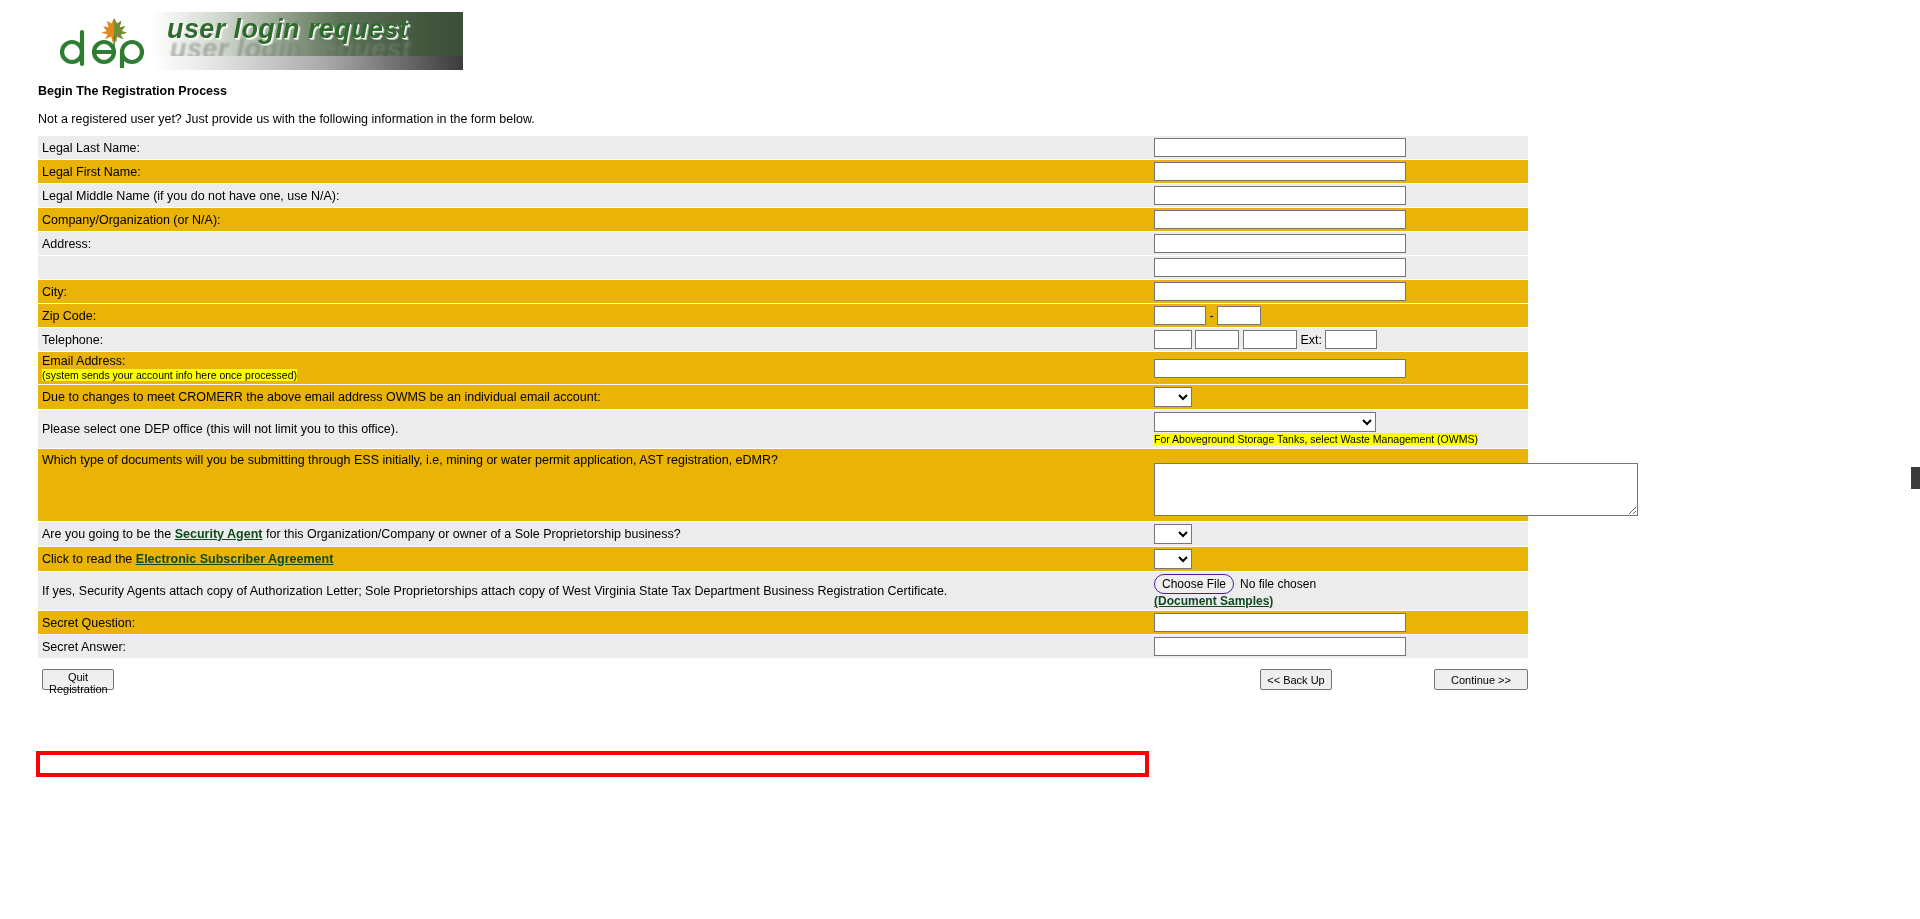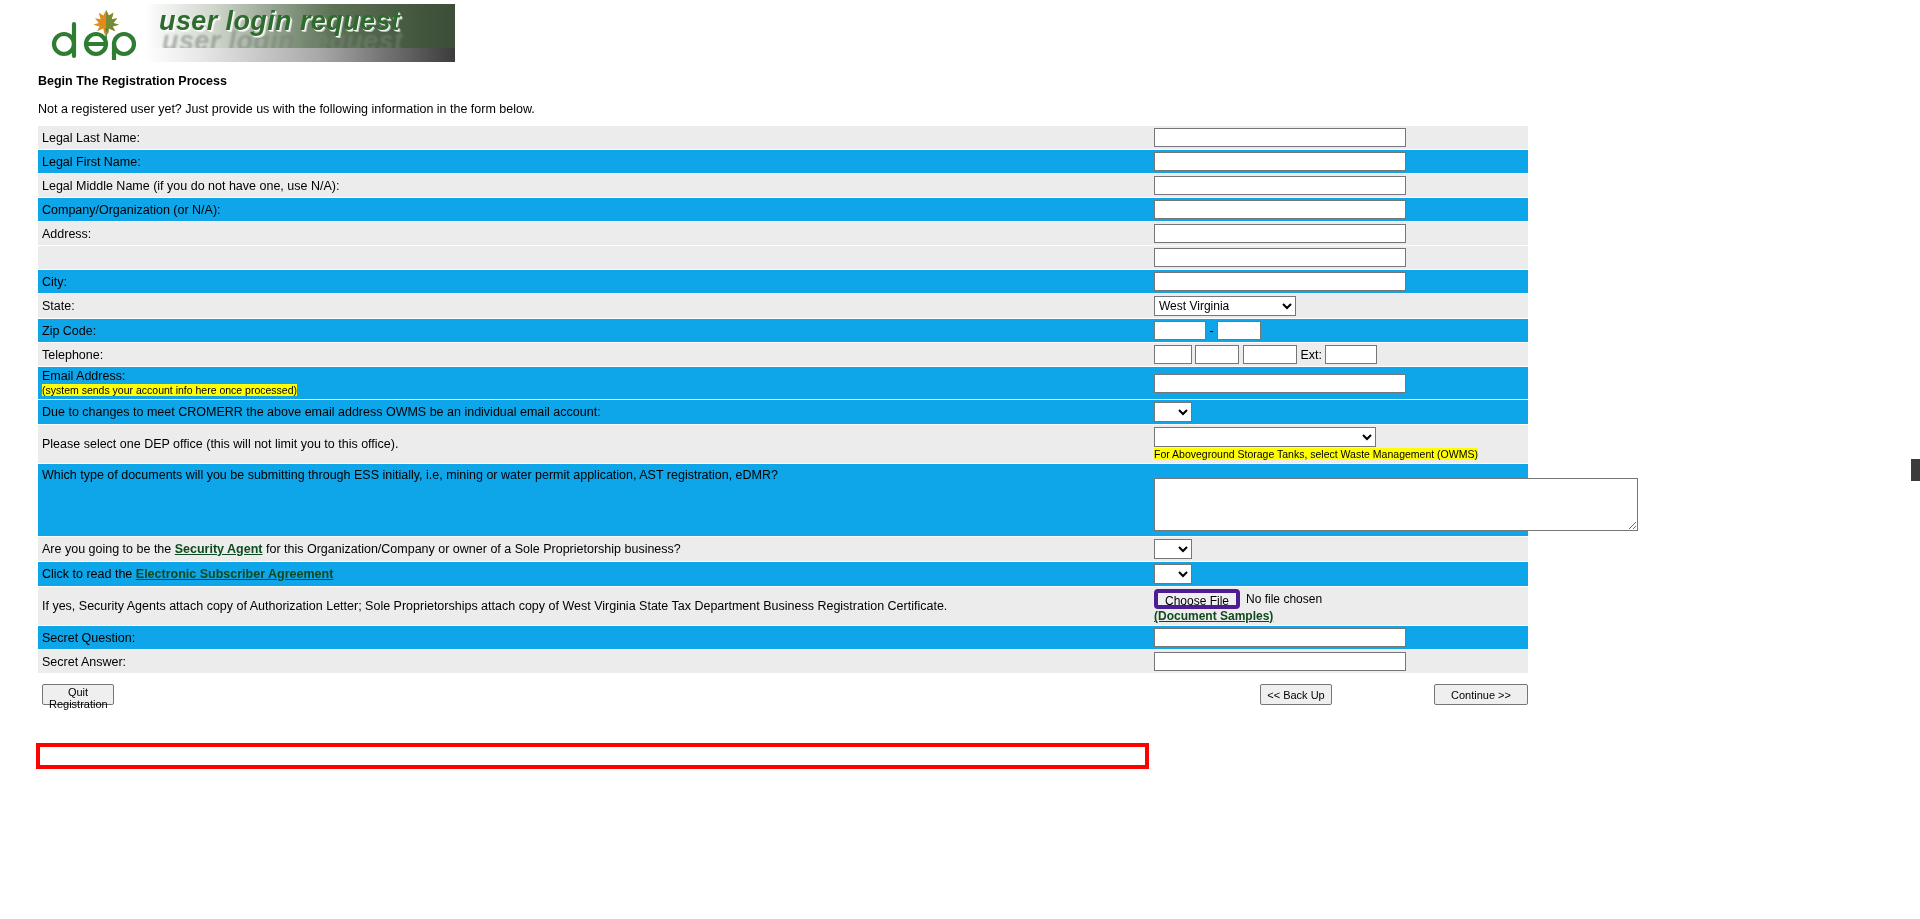--- a/index.html
+++ b/index.html
@@ -10,21 +10,21 @@
     overflow: hidden;
     font-family: "Liberation Sans", sans-serif;
   }
   .page { position: relative; width: 1920px; height: 919px; }
 
   
   .banner {
     position: relative;
     width: 451px;
     height: 60px;
-    margin: 4px;
+    margin: 12px;
     overflow: hidden;
     text-decoration: underline;
   }
   .banner-grad {
     position: absolute;
     left: 140px; top: 0;
     width: 390px; height: 44px;
     background: linear-gradient(to right, #ffffff 0%, #cfd6cc 18%, #5d7357 48%, #41543c 72%, #2f3f2b 100%);
   }
   .banner-title {
@@ -83,21 +83,21 @@
     color: #000;
     table-layout: fixed;
   }
   .form-table tr { height: 21px; }
   .form-table td {
     padding: 2px 4px;
     vertical-align: middle;
     border-bottom: 1px solid #ffffff;
   }
   .row-alt > td { background: #ececec; }
-  .row-plain > td { background: #0ea5e9; }
+  .row-plain > td { background: #eab308; }
   td.lbl { width: 1110px; padding-left: 4px; }
   td.ctl { width: 380px; padding-left: 6px; }
 
   input[type="text"] {
     font-family: "Liberation Sans", sans-serif;
     font-size: 12px;
     height: 19px;
     border: 1px solid #767676;
     background: #ffffff;
     padding: 1px 3px;
@@ -150,25 +150,25 @@
     color: #0e4a1e;
     font-weight: bold;
     text-decoration: underline;
     font-size: 12px;
   }
 
   .file-row { display: flex; align-items: center; gap: 6px; }
   .file-btn {
     font-family: "Liberation Sans", sans-serif;
     font-size: 12px;
-    border: 4px solid #4c1d95;
+    border: 1px solid #4c1d95;
     background: #efefef;
     padding: 1px 7px;
     height: 20px;
-    border-radius: 4px;
+    border-radius: 10px;
     color: #000;
     cursor: default;
   }
   .file-none { font-size: 12px; color: #000; }
 
   
   .red-box {
     position: absolute;
     left: 36px;
     top: 739px;
@@ -286,28 +286,20 @@
         </td>
       </tr>
 
       <tr class="row-plain">
         <td class="lbl">City:</td>
         <td class="ctl">
           <input type="text" class="inp-wide" value="" style="">
         </td>
       </tr>
 
-      <tr class="row-alt">
-        <td class="lbl">State:</td>
-        <td class="ctl">
-          <select class="sel-state">
-            <option>West Virginia</option>
-          </select>
-        </td>
-      </tr>
 
       <tr class="row-plain">
         <td class="lbl">Zip Code:</td>
         <td class="ctl">
           <input type="text" class="inp-zip1" value="" style="">
           <span>-</span>
           <input type="text" class="inp-zip2" value="" style="">
         </td>
       </tr>
 

